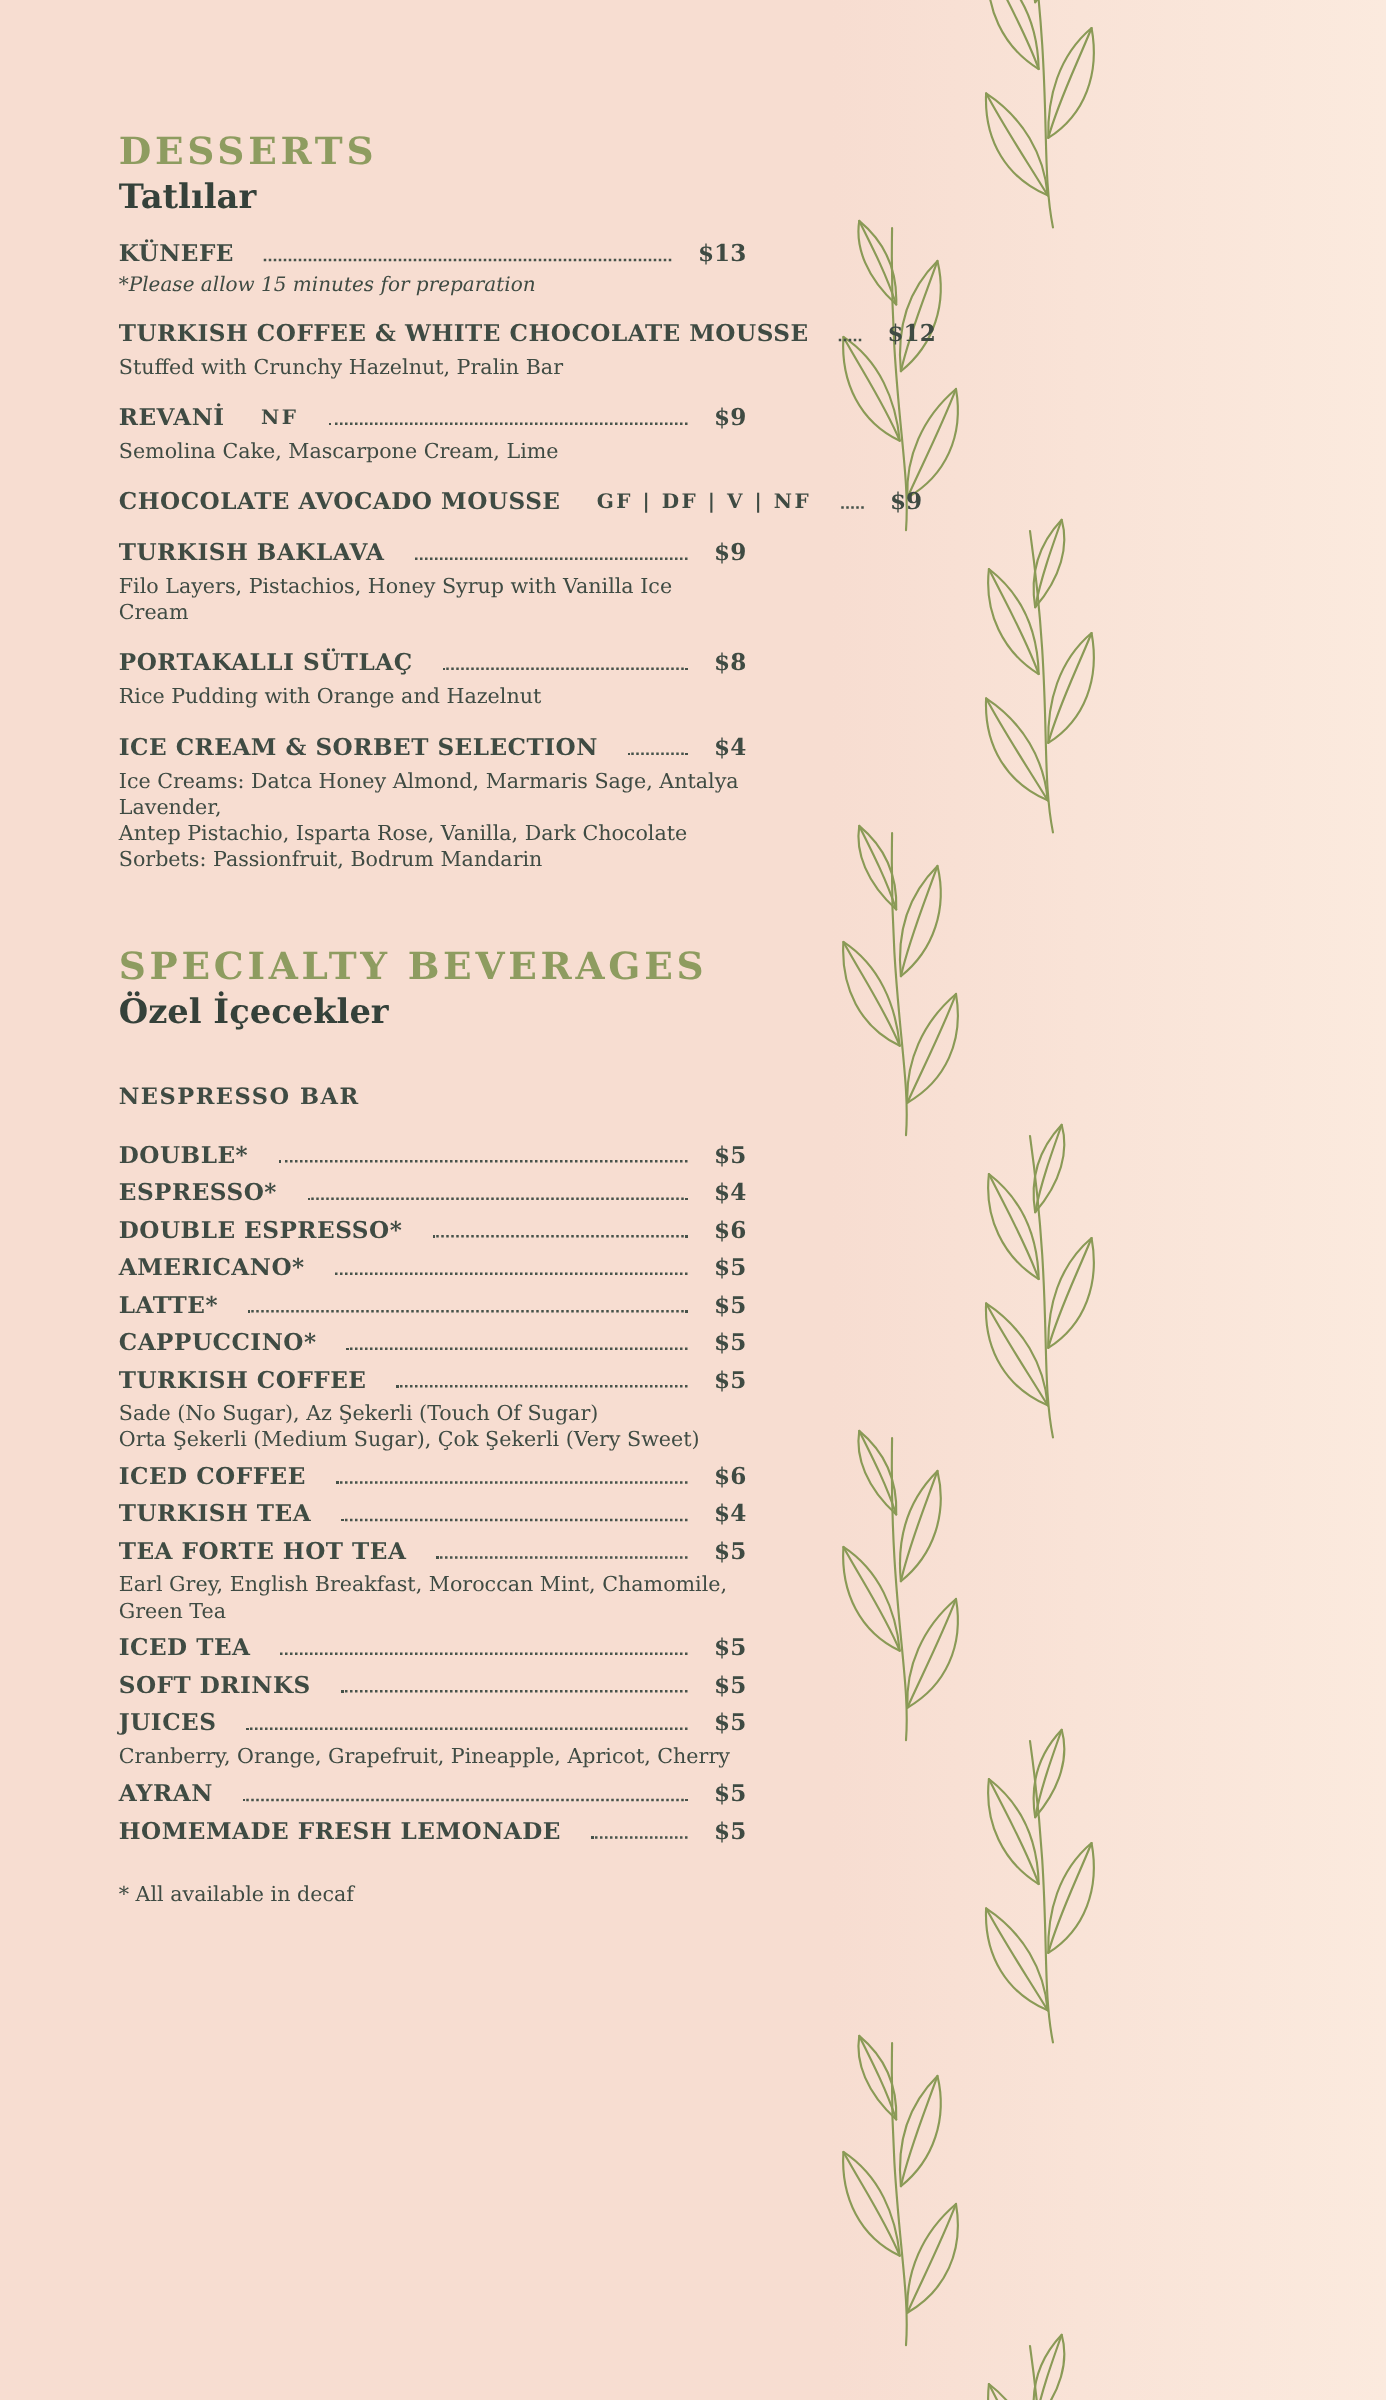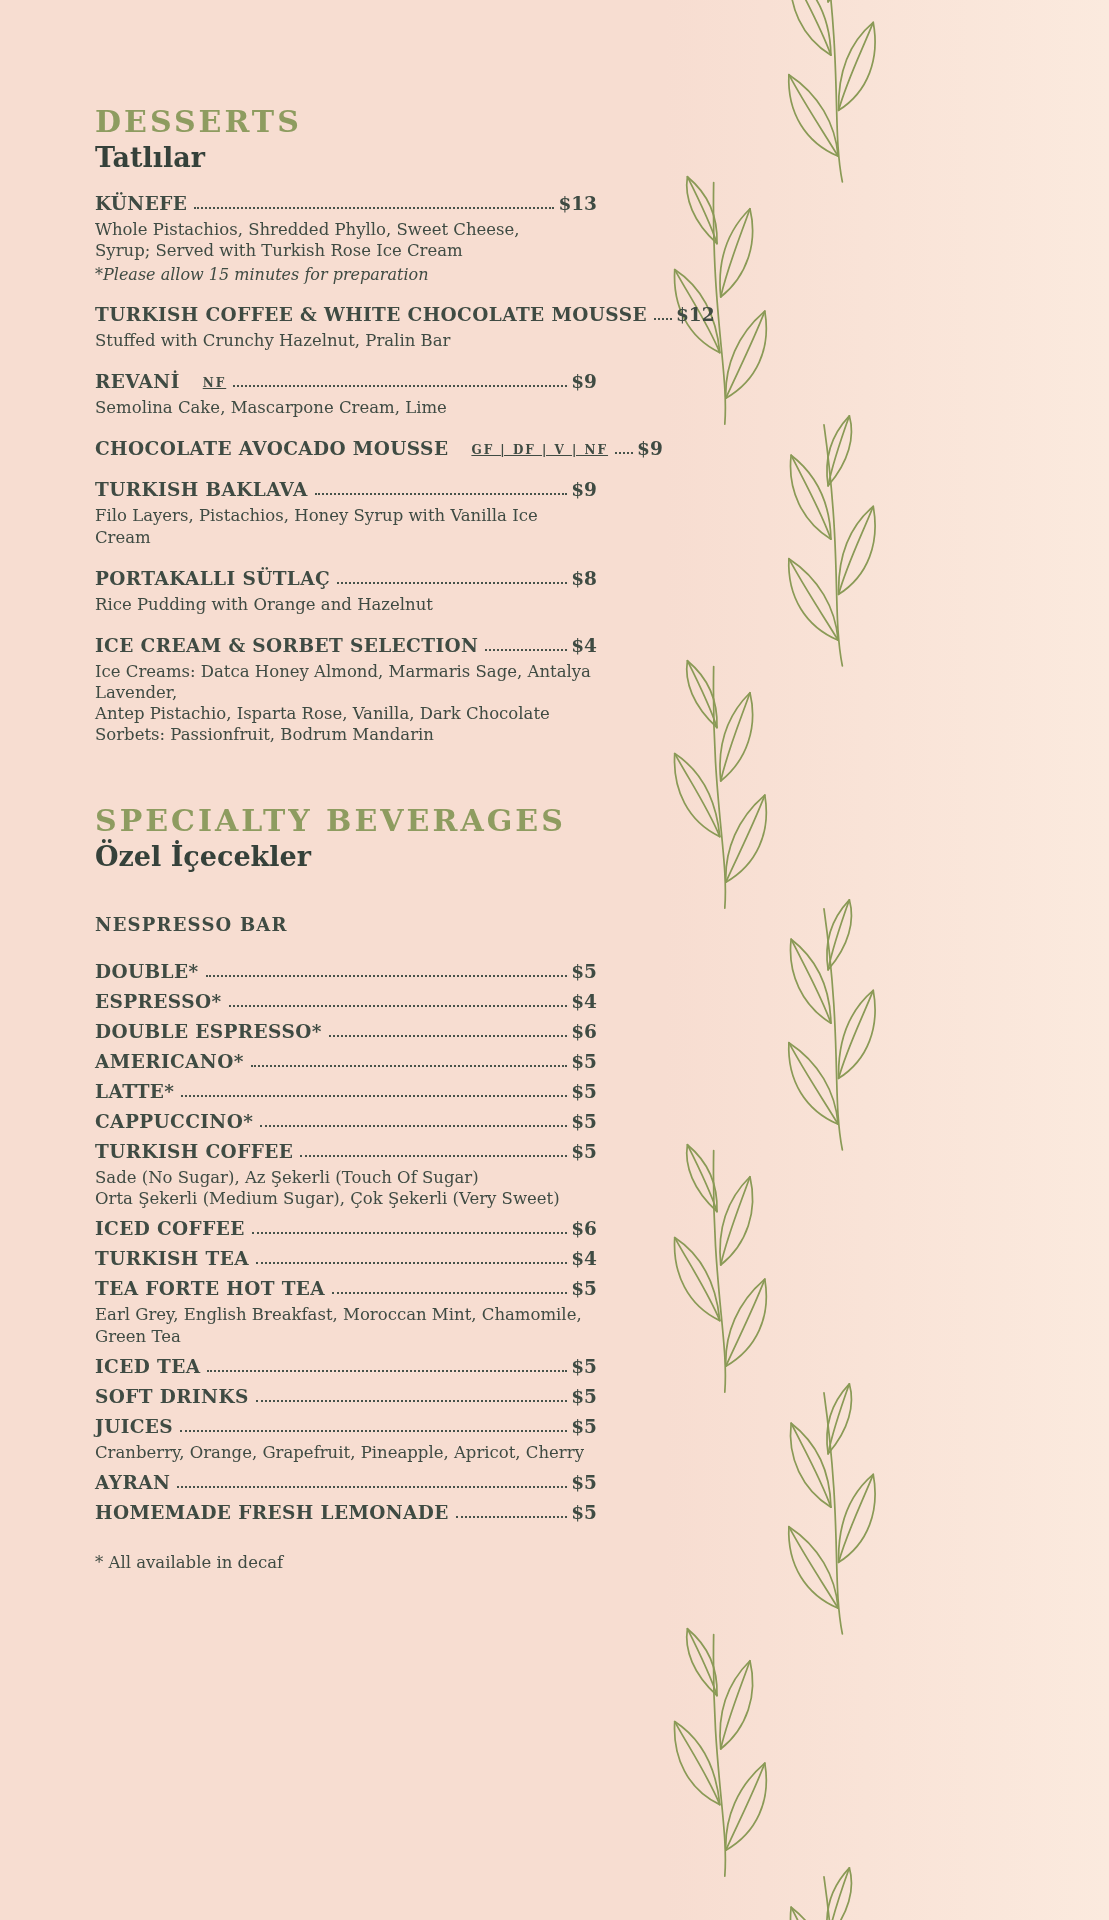--- a/index.html
+++ b/index.html
@@ -59,34 +59,33 @@
     font-size: 18px;
     font-weight: bold;
     letter-spacing: 1.2px;
     margin-top: 42px;
   }
 
   .item { margin-top: 20px; }
   .bev-item { margin-top: 9px; }
   .bev-first { margin-top: 26px; }
 
-  .row { display: flex; align-items: flex-end; }
+  .row { display: flex; align-items: flex-end; gap: 17px; }
   .iname {
     font-weight: bold;
     font-size: 18.5px;
     letter-spacing: 0.4px;
     white-space: nowrap;
   }
   .tags {
-    font-size: 12px;
+    font-size: 16px;
     font-weight: bold;
     letter-spacing: 2px;
-    margin: 0 0 2px 23px;
+    margin: 0 0 2px 12px;
     white-space: nowrap;
-    text-decoration: underline;
   }
   .leader {
     flex: 1 1 auto;
     min-width: 18px;
     border-bottom: 2px dotted #46524a;
     margin: 0 4px 5px 7px;
   }
   .price { font-weight: bold; font-size: 18.5px; white-space: nowrap; }
 
   .desc {
@@ -161,22 +160,20 @@
     <section class="section-desserts">
       <h1 class="section-title">DESSERTS</h1>
       <h2 class="section-subtitle">Tatlılar</h2>
 
       <div class="item">
         <div class="row">
           <span class="iname">KÜNEFE</span>
           <span class="leader"></span>
           <span class="price">$13</span>
         </div>
-        <div class="desc">Whole Pistachios, Shredded Phyllo, Sweet Cheese,
-Syrup; Served with Turkish Rose Ice Cream</div>
         <div class="note">*Please allow 15 minutes for preparation</div>
       </div>
 
       <div class="item">
         <div class="row">
           <span class="iname">TURKISH COFFEE &amp; WHITE CHOCOLATE MOUSSE</span>
           <span class="leader"></span>
           <span class="price">$12</span>
         </div>
         <div class="desc">Stuffed with Crunchy Hazelnut, Pralin Bar</div>

